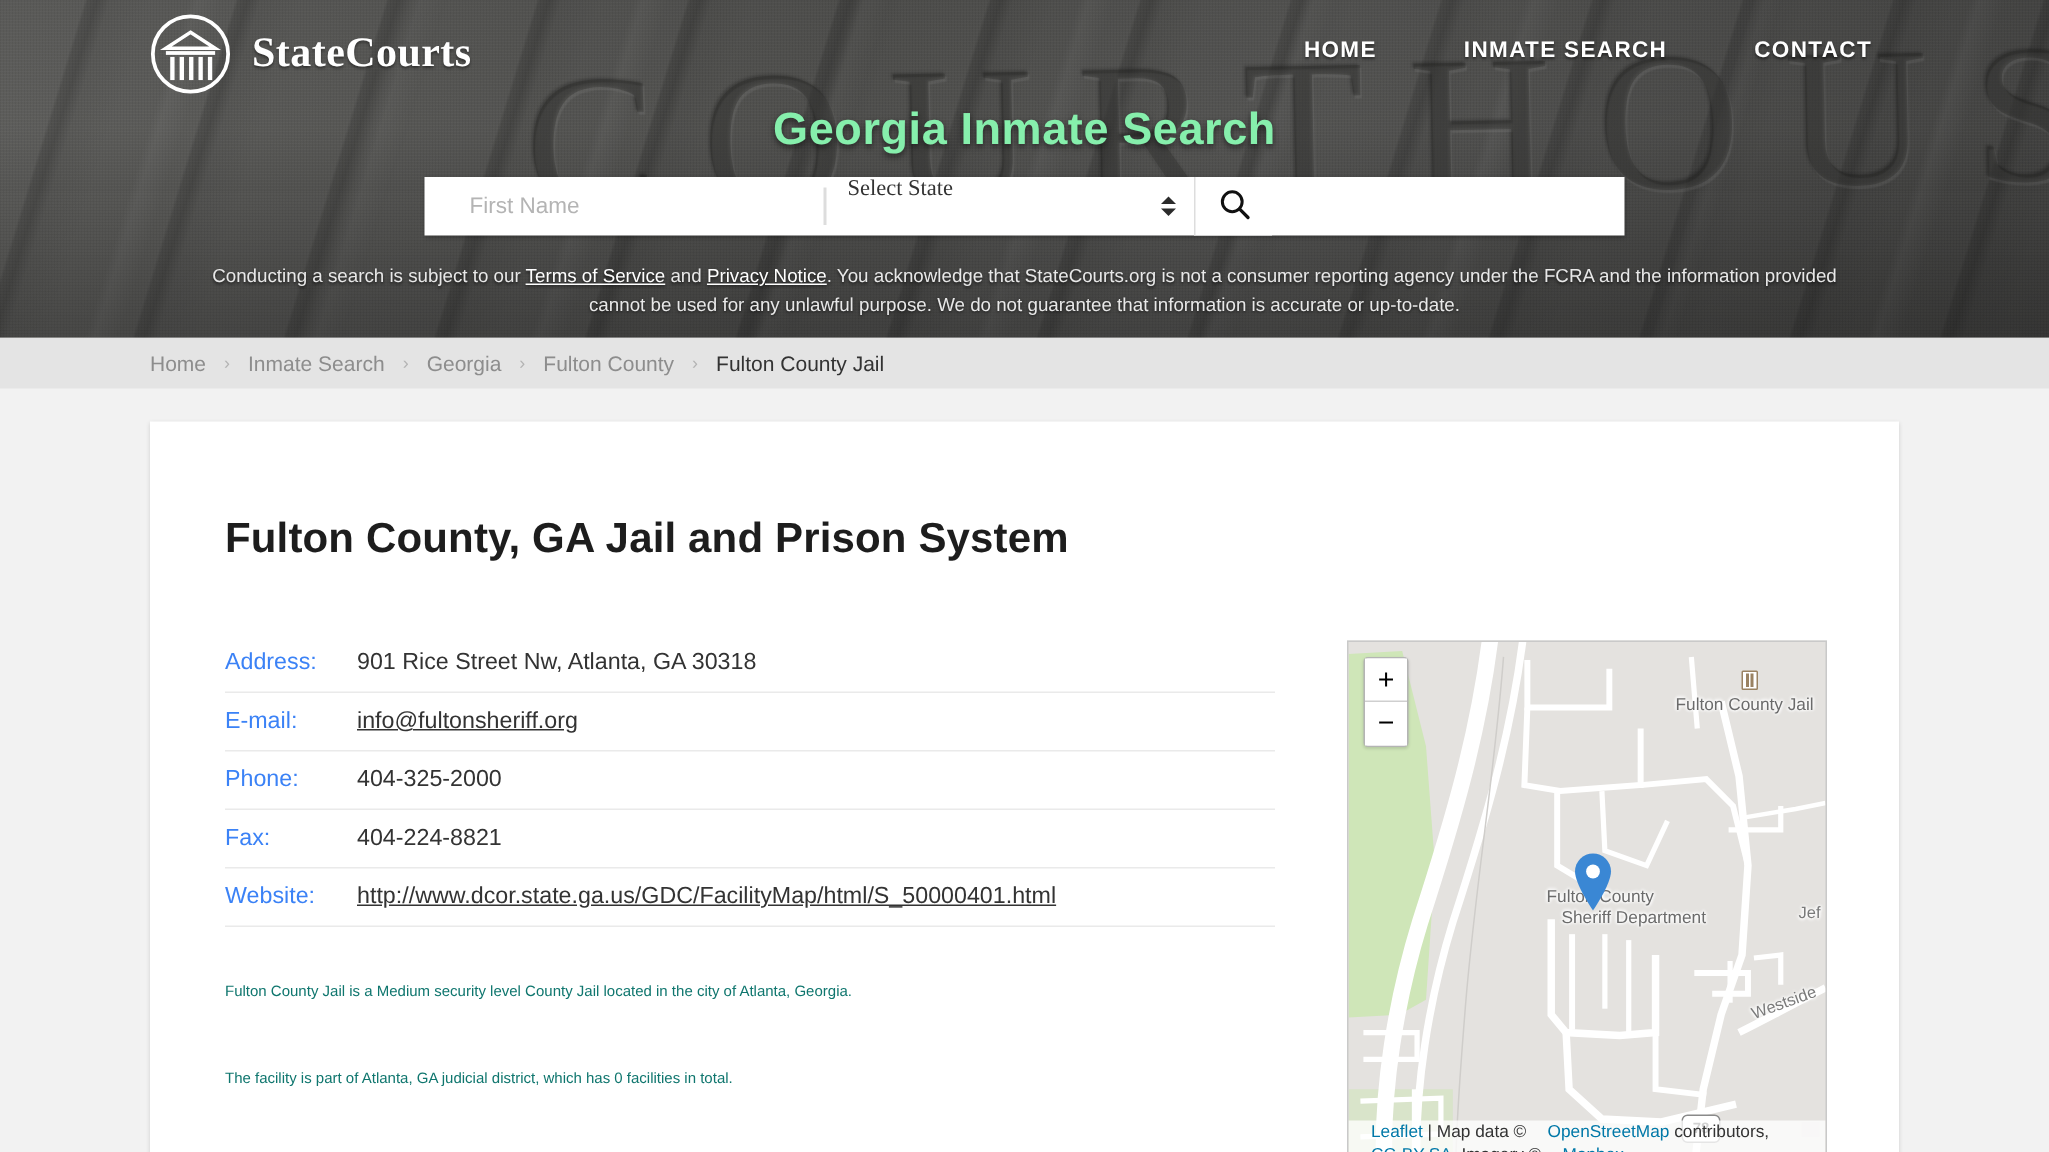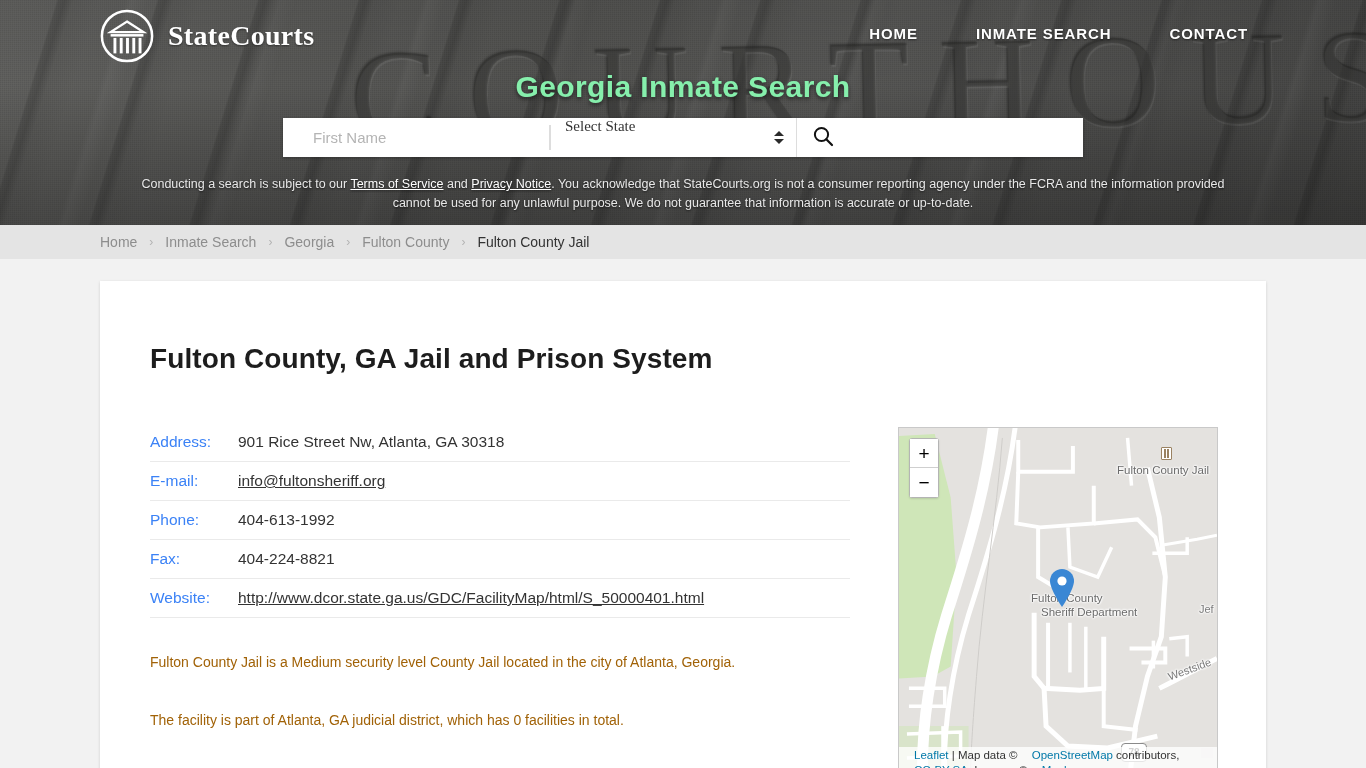--- a/index.html
+++ b/index.html
@@ -190,23 +190,23 @@
     padding: 10px 0;
     font-size: 15.5px;
     vertical-align: top;
   }
   table.facts tr:first-child td { padding-top: 6px; }
   td.lbl { width: 88px; color: #3b82f6; white-space: nowrap; padding-right: 10px; }
   td.val { color: #333333; }
   td.val a { color: #333333; text-decoration: underline; }
 
   .para {
-    font-size: 14px;
+    font-size: 10px;
     line-height: 28px;
-    color: #a16207;
+    color: #0f766e;
     margin: 30px 0 0 0;
     max-width: 690px;
   }
 
   
   .map-wrap {
     position: relative;
     width: 320px; height: 353px;
     background: #e0dedb;
     border: 1px solid #c9c9c9;
@@ -361,21 +361,21 @@
             <td class="val">901 Rice Street Nw, Atlanta, GA 30318</td>
           </tr>
           <tr>
             <td class="lbl">E-mail:</td>
             <td class="val">
               <a href="#">info@fultonsheriff.org</a>
             </td>
           </tr>
           <tr>
             <td class="lbl">Phone:</td>
-            <td class="val">404-613-1992</td>
+            <td class="val">404-325-2000</td>
           </tr>
           <tr>
             <td class="lbl">Fax:</td>
             <td class="val">404-224-8821</td>
           </tr>
           <tr>
             <td class="lbl">Website:</td>
             <td class="val">
               <a href="#">http://www.dcor.state.ga.us/GDC/FacilityMap/html/S_50000401.html</a>
             </td>

